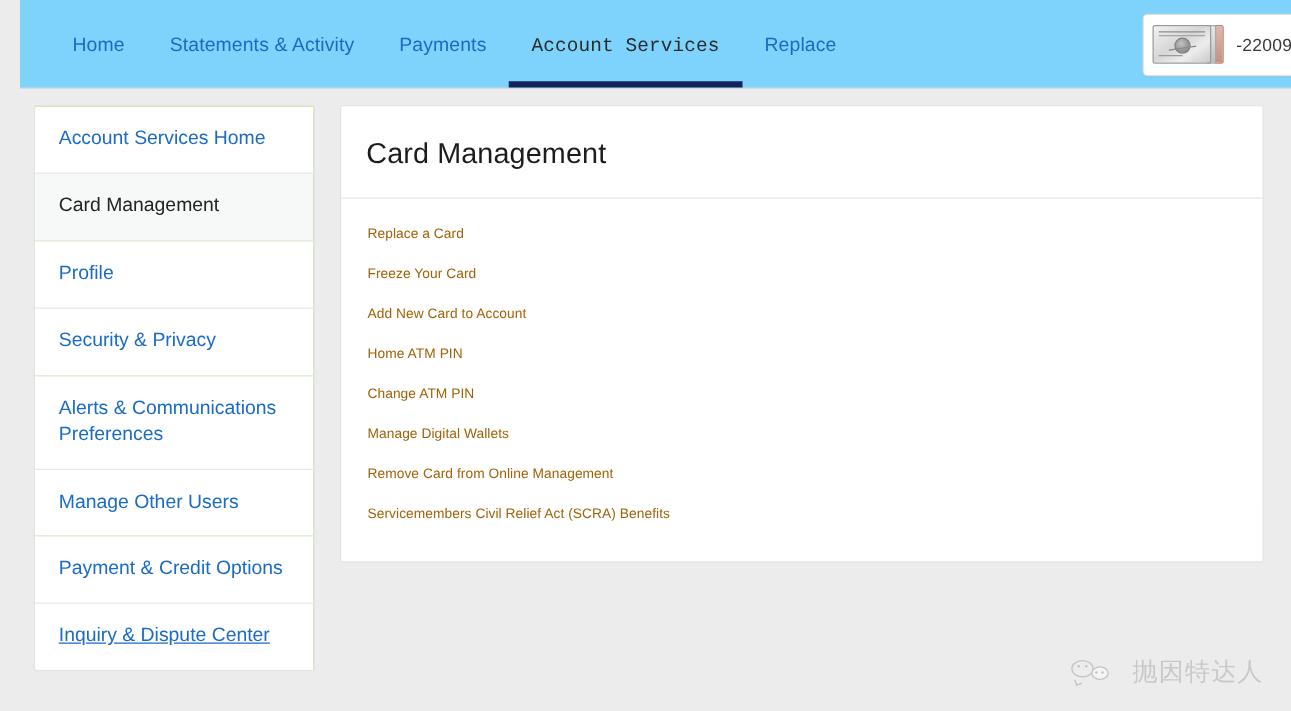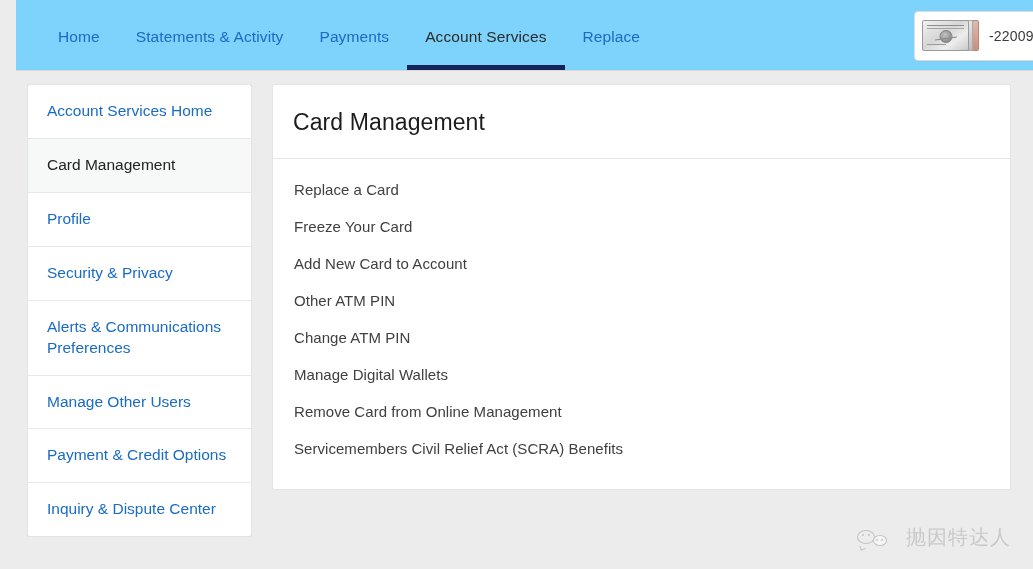--- a/index.html
+++ b/index.html
@@ -47,20 +47,21 @@
     padding: 28px 18px 0 18px;
     font-size: 15.5px;
     color: #1a6bc4;
     cursor: pointer;
     white-space: nowrap;
     letter-spacing: .1px;
   }
 
   .nav-tab.active {
     color: #2b2b2b;
+    font-family: Liberation Mono, monospace;
   }
 
   .nav-tab.active::after {
     content: "";
     position: absolute;
     left: 0; right: 0;
     bottom: 0;
     height: 5px;
     background: #13235b;
   }
@@ -170,21 +171,21 @@
   .side-item {
     position: relative;
     padding: 16px 20px 16px 19px;
     font-size: 15.5px;
     line-height: 1.35;
     color: #1a6bc4;
     cursor: pointer;
     border-bottom: 1px solid #e8e8e8;
     background: #ffffff;
   }
-  .side-item:last-child { border-bottom: none; }
+  .side-item:last-child { border-bottom: none; text-decoration: underline; }
 
   .side-item.active {
     color: #232323;
     background: #f7f8f8;
   }
 
   
   .main-panel {
     position: absolute;
     left: 272px;
@@ -208,39 +209,39 @@
     letter-spacing: .1px;
   }
 
   .panel-links {
     padding: 12px 0 22px 0;
   }
 
   .panel-link {
     display: block;
     padding: 10px 20px 10px 21px;
-    font-size: 15px;
-    color: #404040;
+    font-size: 11px;
+    color: #a16207;
     text-decoration: none;
     cursor: pointer;
     letter-spacing: .05px;
     width: fit-content;
   }
 
   .panel-link.hovered {
     text-underline-offset: 2px;
   }
 
   
   .watermark {
     position: absolute;
     right: 22px;
     bottom: 18px;
     display: flex;
-    align-items: flex-end;
+    align-items: center;
     gap: 19px;
     opacity: .5;
     pointer-events: none;
   }
 
   .wechat-mark {
     position: relative;
     width: 30px;
     height: 22px;
     flex: 0 0 auto;
@@ -331,21 +332,21 @@
       </nav>
 
     <section class="main-panel">
       <div class="panel-header">
         <h1 class="panel-title">Card Management</h1>
       </div>
       <div class="panel-links" id="panel-links">
           <a class="panel-link">Replace a Card</a>
           <a class="panel-link">Freeze Your Card</a>
           <a class="panel-link">Add New Card to Account</a>
-          <a class="panel-link">Other ATM PIN</a>
+          <a class="panel-link">Home ATM PIN</a>
           <a class="panel-link hovered">Change ATM PIN</a>
           <a class="panel-link">Manage Digital Wallets</a>
           <a class="panel-link">Remove Card from Online Management</a>
           <a class="panel-link">Servicemembers Civil Relief Act (SCRA) Benefits</a>
         </div>
     </section>
 
     <div class="watermark">
       <span class="wechat-mark">
         <span class="bub big"></span>

